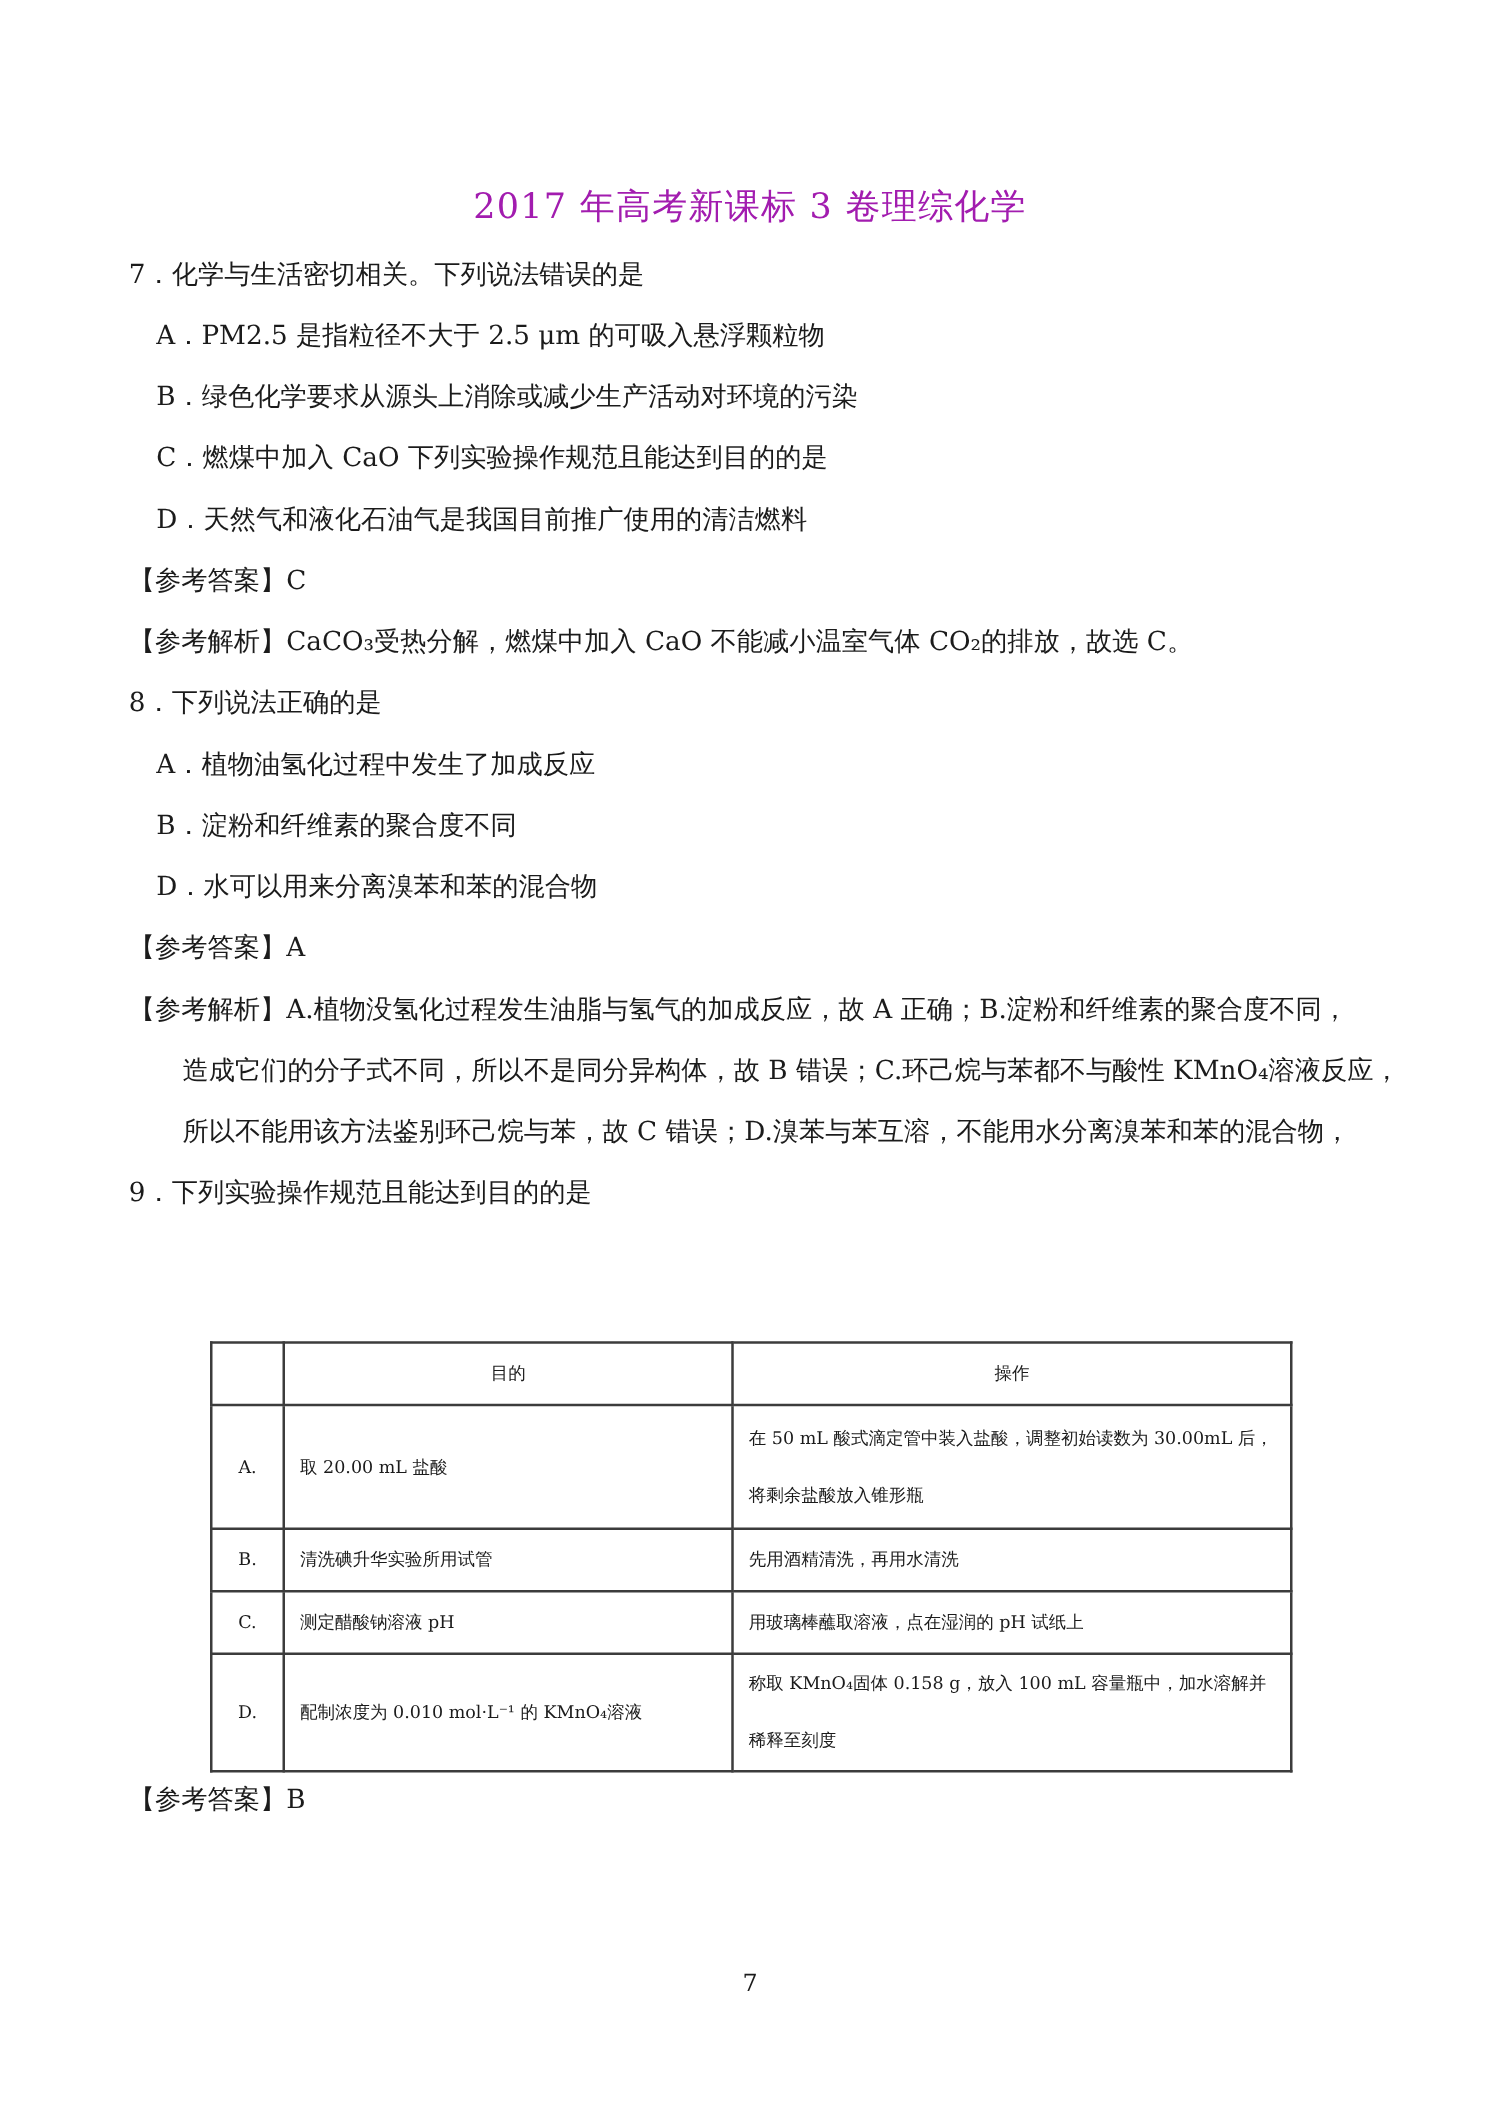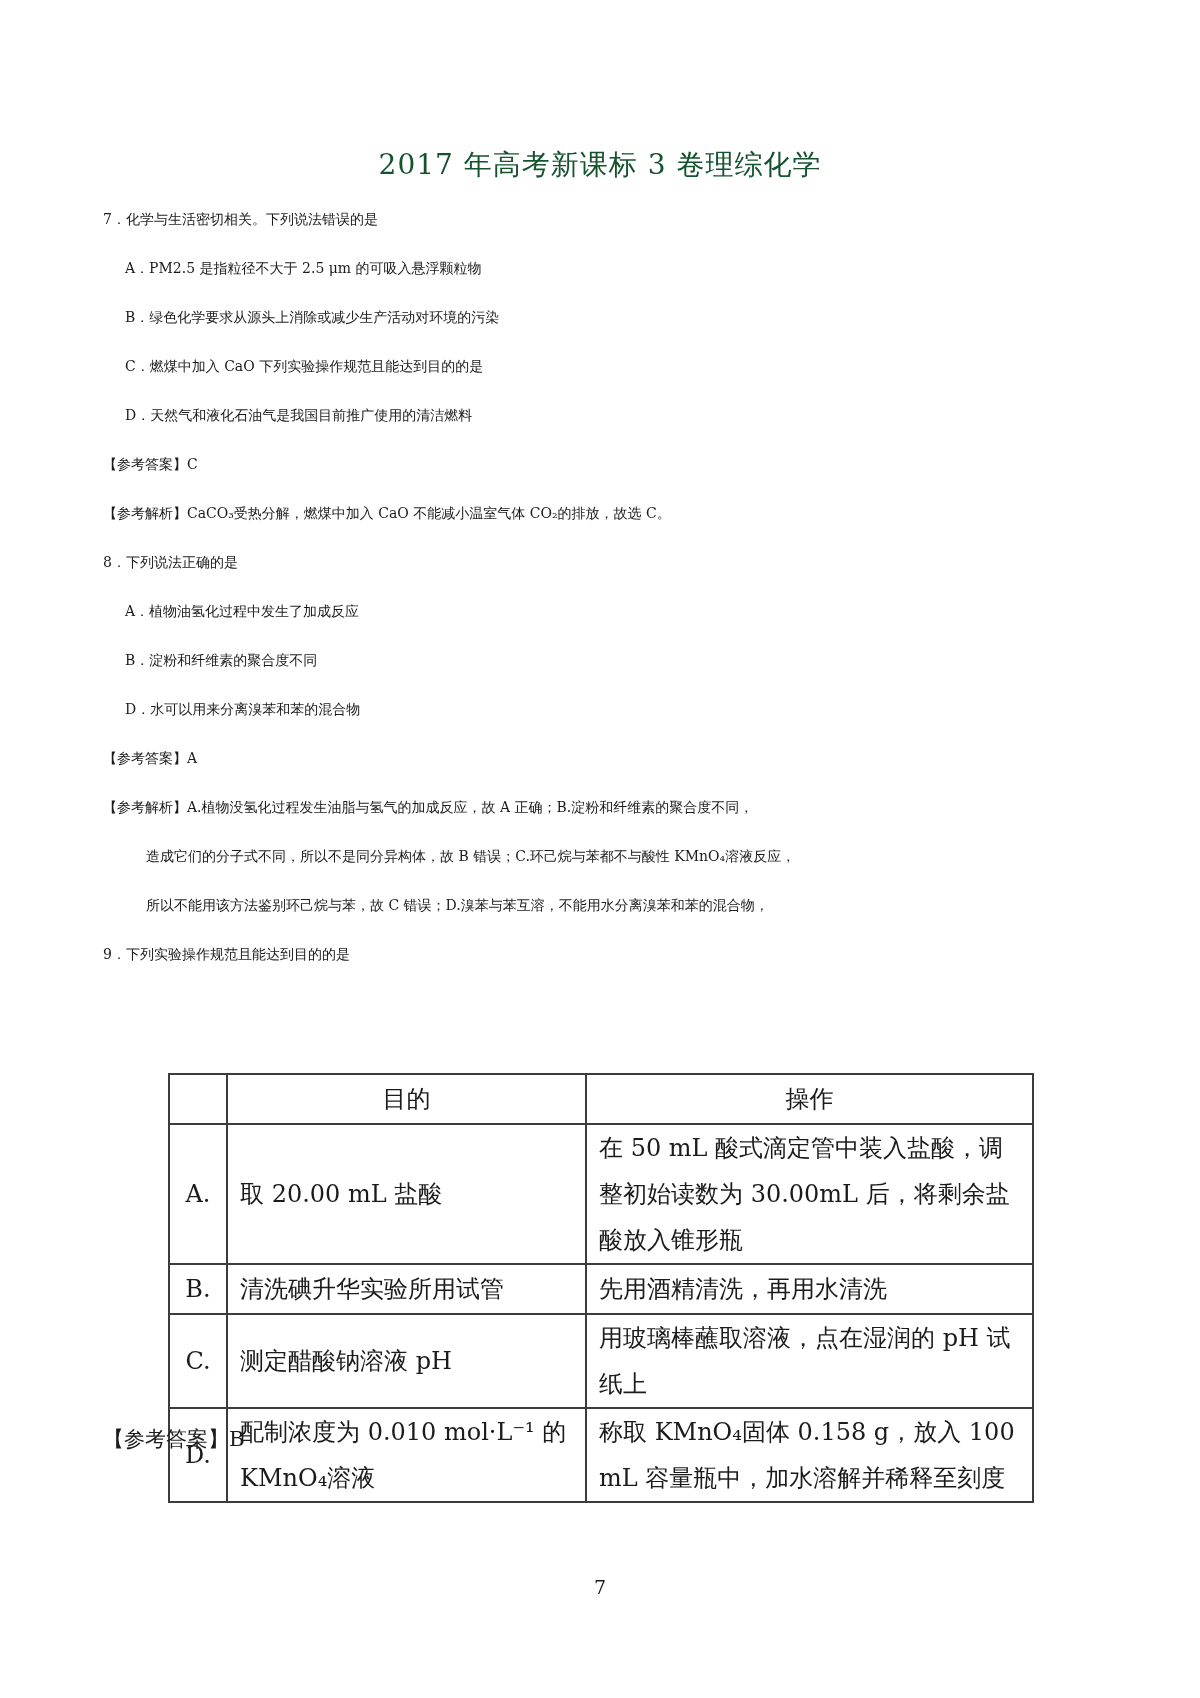--- a/index.html
+++ b/index.html
@@ -10,39 +10,39 @@
     margin:0 auto;
     background:#ffffff;
     font-family:"DejaVu Serif","Liberation Serif",serif;
     color:#1b1b1b;
     overflow:hidden;
   }
   .doc-title {
     position:absolute; top:148px; left:0; width:100%;
     text-align:center;
     font-size:28px; line-height:34px;
-    color:#14532d;
+    color:#a21caf;
     letter-spacing:1px;
     white-space:nowrap;
   }
   .lines {
     position:absolute; top:195px; left:100px; width:1004px;
-    font-size:14px;
+    font-size:21px;
   }
   .line { height:49px; line-height:49px; white-space:nowrap; }
   .stem { padding-left:3px; }
   .opt  { padding-left:25px; }
   .cont { padding-left:46px; }
 
   .q9-table {
     position:absolute; top:1073px; left:168px;
     width:864px;
     border-collapse:collapse;
     table-layout:fixed;
-    font-size:24px;
+    font-size:14px;
   }
   .q9-table td, .q9-table th {
     border:2px solid #3c3c3c;
     font-weight:normal;
     line-height:46px;
     vertical-align:middle;
     overflow:hidden;
   }
   .q9-table th { text-align:center; }
   .cell-label { text-align:center; }

